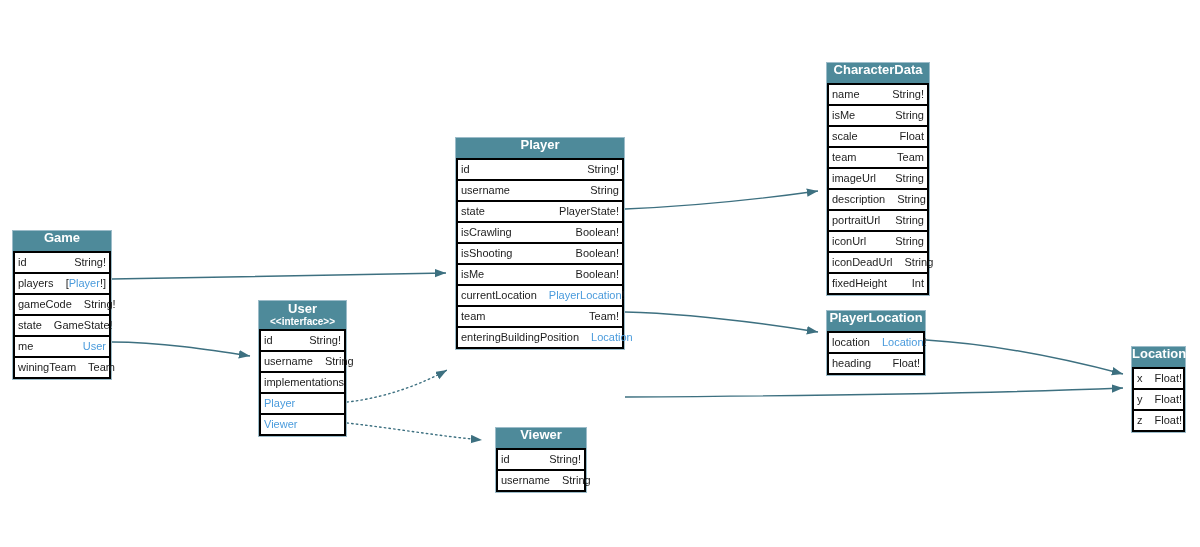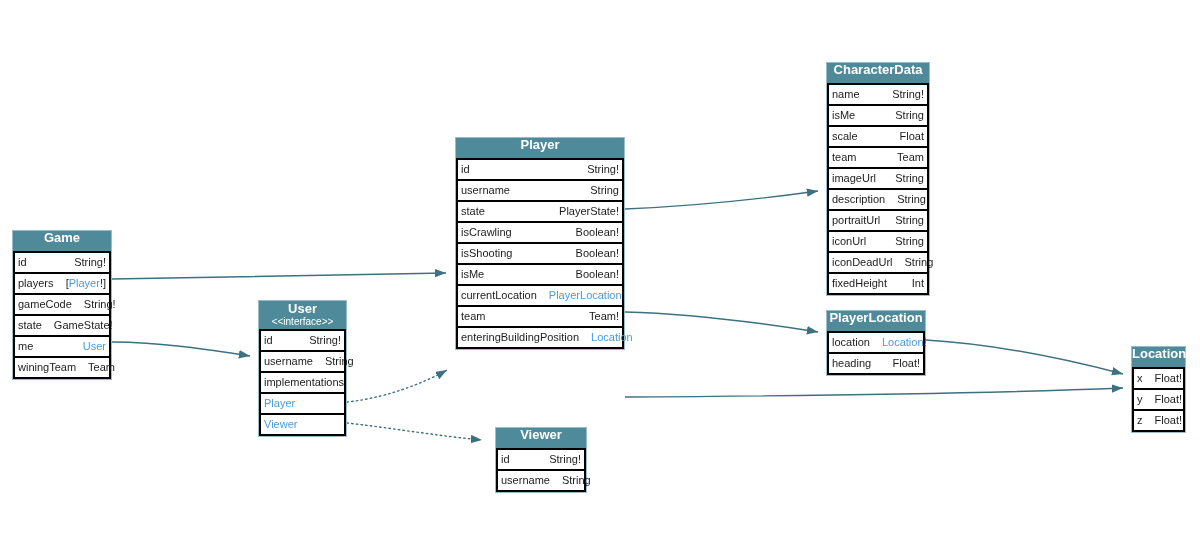--- a/index.html
+++ b/index.html
@@ -17,21 +17,21 @@
     box-sizing:border-box;
     box-shadow:0 0 0 1px rgba(255,255,255,0);
   }
   .hdr{
     background:#4e8a9a;color:#ffffff;text-align:center;
     font-weight:bold;font-size:13px;line-height:20px;height:20px;
     cursor:pointer;
   }
   .hdr.two{height:auto;padding:1px 0 2px;line-height:13px;}
   .hdr .title{font-size:13px;line-height:14px;}
-  .hdr .subtitle{font-size:10px;font-weight:normal;line-height:11px;}
+  .hdr .subtitle{font-size:10px;font-weight:bold;line-height:11px;}
   .rows{display:flex;flex-direction:column;gap:2px;padding:2px;}
   .row{
     background:#ffffff;height:19px;line-height:19px;
     display:flex;justify-content:space-between;gap:12px;
     padding:0 3px;font-size:11px;color:#222222;white-space:nowrap;
     cursor:pointer;
   }
   .fname{color:#1c1c1c;}
   .ftype{color:#1c1c1c;text-align:center;}
   .link{color:#4a9bdc;}

